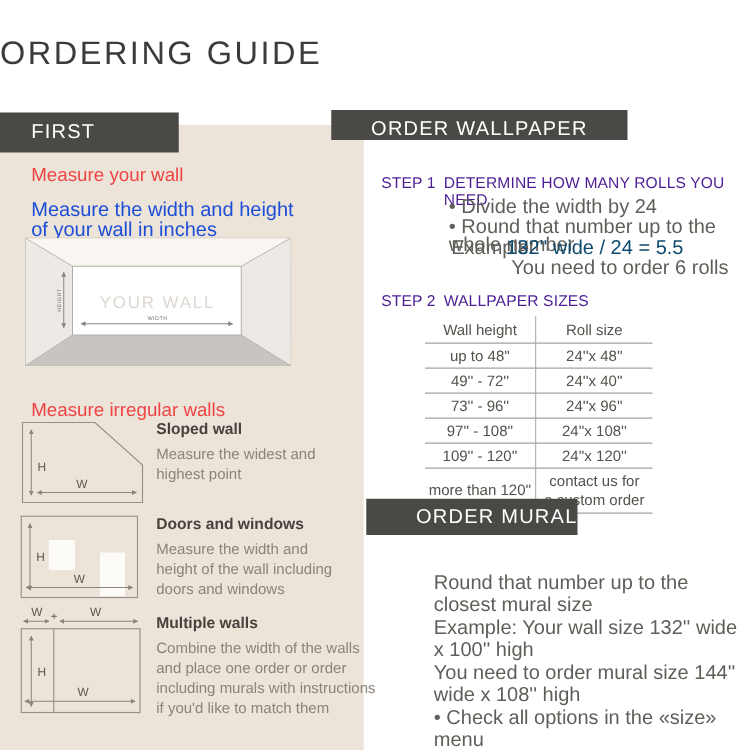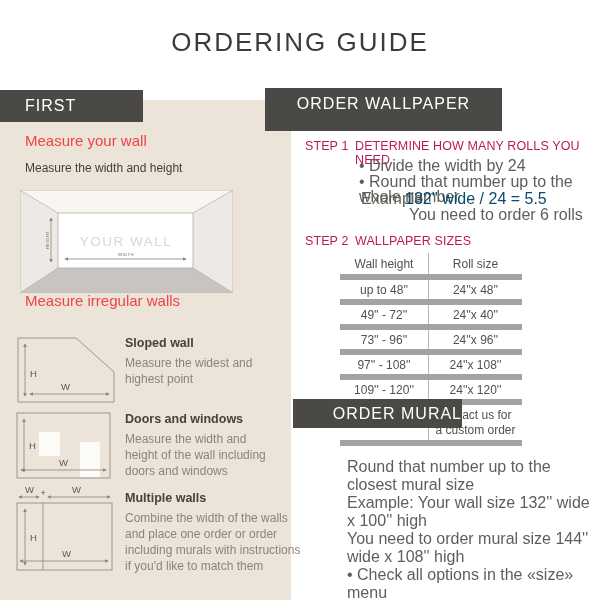--- a/index.html
+++ b/index.html
@@ -3,68 +3,68 @@
 <meta charset="utf-8">
 <style>
   html,body{margin:0;padding:0;}
   body{width:600px;height:600px;background:#ffffff;font-family:"Liberation Sans",sans-serif;
        -webkit-font-smoothing:antialiased;}
   #canvas{position:relative;width:600px;height:600px;overflow:hidden;background:#ffffff;}
 
   .abs{position:absolute;}
 
   
-  .page-title{top:27px;left:0;width:600px;text-align:center;font-size:26px;
+  .page-title{top:27px;left:0;width:600px;font-size:26px;
               letter-spacing:2px;color:#3d3b38;}
 
   
   .beige-panel{left:0;top:100px;width:291px;height:500px;background:#ece3d9;z-index:1;}
 
   
   .bar{background:#4a4946;color:#ffffff;z-index:3;letter-spacing:1px;font-size:16px;}
   .bar-first{left:0;top:90px;width:143px;height:32px;line-height:32px;padding-left:25px;box-sizing:border-box;}
-  .bar-wallpaper{left:265px;top:88px;width:237px;height:43px;line-height:31px;text-align:center;}
+  .bar-wallpaper{left:265px;top:88px;width:237px;height:24px;line-height:31px;text-align:center;}
   .bar-mural{left:293px;top:399px;width:169px;height:29px;line-height:29px;text-align:right;}
 
   
   .h1-left{font-size:15px;color:#ef4444;z-index:2;}
   .mw-heading{left:25px;top:132px;}
-  .irr-heading{left:25px;top:292px;}
-  .subtext{font-size:12px;line-height:15.5px;color:#404040;z-index:2;}
+  .irr-heading{left:25px;top:320px;}
+  .subtext{font-size:16px;line-height:15.5px;color:#1d4ed8;z-index:2;}
   .mw-sub{left:25px;top:161px;}
   .item-label{font-size:12.5px;font-weight:bold;color:#46423d;z-index:2;}
   .item-desc{font-size:12px;line-height:16px;color:#8d8478;z-index:2;}
   .sloped-label{left:125px;top:336px;}
   .sloped-desc{left:125px;top:355px;}
   .doors-label{left:125px;top:412px;}
   .doors-desc{left:125px;top:431px;}
   .multi-label{left:125px;top:491px;}
   .multi-desc{left:125px;top:510px;}
   .diagram{z-index:2;}
   .wall-svg{left:20px;top:190px;}
   .sloped-svg{left:17px;top:333px;}
   .doors-svg{left:16px;top:412px;}
   .multi-svg{left:16px;top:481px;}
 
   
-  .step-row{display:flex;font-size:12.5px;color:#be185d;letter-spacing:0.1px;z-index:2;}
+  .step-row{display:flex;font-size:12.5px;color:#4c1d95;letter-spacing:0.1px;z-index:2;}
   .step1-row{left:305px;top:139px;}
   .step2-row{left:305px;top:234px;}
   .step-label{width:50px;flex:0 0 50px;}
   .rtext{font-size:16px;color:#615e59;z-index:2;}
   .bullets{left:359px;top:158px;line-height:15.5px;}
   .example-row{left:361px;top:190px;display:flex;}
   .example-label{width:44px;flex:0 0 44px;}
   .example-calc{color:#0c4a6e;}
   .example-result{left:409px;top:206px;}
 
   
   .size-table{left:340px;top:253px;border-collapse:collapse;font-size:12px;color:#54504b;z-index:2;}
   .size-table td,.size-table th{font-weight:normal;text-align:center;vertical-align:middle;
-      border-bottom:6px solid #a3a3a3;}
+      border-bottom:1px solid #a3a3a3;}
   .size-table .c1{width:86px;border-right:1px solid #b9b5b0;}
   .size-table .c2{width:91px;}
   .size-table th{height:19px;}
   .size-table td{height:17px;}
   .size-table td.tall{height:33px;white-space:pre-line;line-height:15px;}
 
   
   .mural-lines{left:347px;top:442px;line-height:18px;margin-top:16px;}
 </style>
 </head>
@@ -76,20 +76,21 @@
 
   <div class="abs beige-panel"></div>
 
   <div class="abs bar bar-first">FIRST</div>
   <div class="abs bar bar-wallpaper">ORDER WALLPAPER</div>
   <div class="abs bar bar-mural">ORDER MURAL</div>
 
   <div class="abs h1-left mw-heading">Measure your wall</div>
   <div class="abs subtext mw-sub">
     <div>Measure the width and height</div>
+    <div>of your wall in inches</div>
   </div>
 
   <svg class="abs diagram wall-svg" width="213" height="103" viewBox="0 0 213 103">
     <defs>
       <marker id="aw" viewBox="0 0 4 4" markerWidth="5" markerHeight="5" refX="3.4" refY="2" orient="auto-start-reverse">
         <path d="M0,0L4,2L0,4z" fill="#8a857e"></path>
       </marker>
     </defs>
     <rect x="0.5" y="0.5" width="212" height="102" fill="#f5f1ea" stroke="#b3aea7" stroke-width="0.8"></rect>
     <polygon points="0.5,0.5 212.5,0.5 173,23 38,23" fill="#f9f6f1"></polygon>

